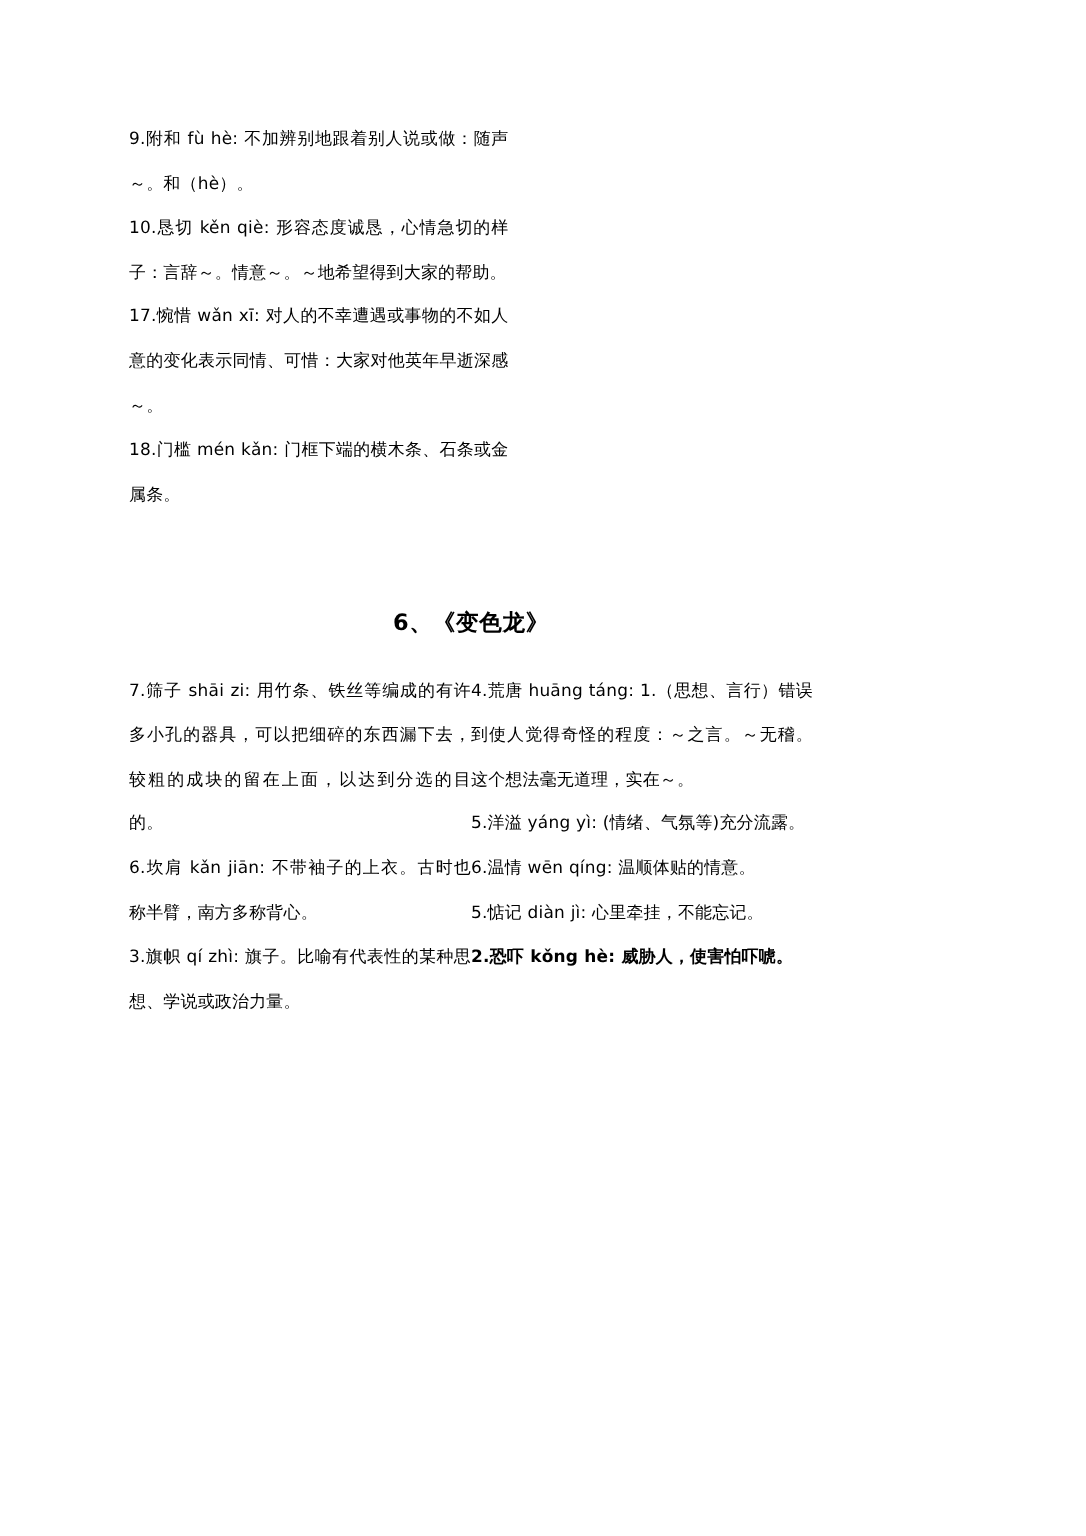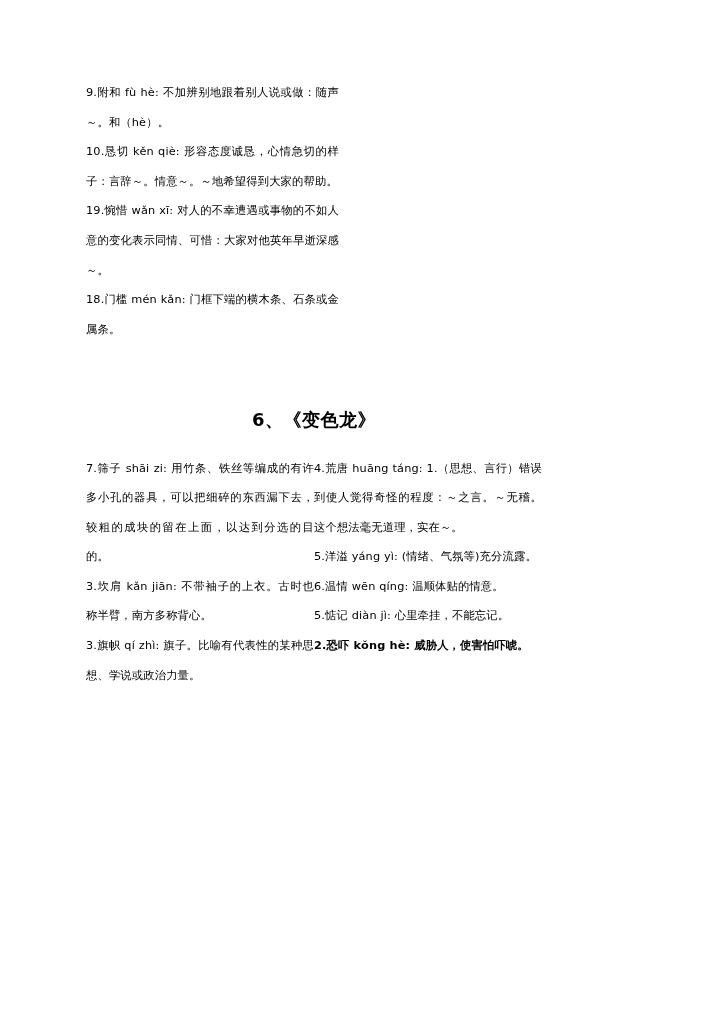--- a/index.html
+++ b/index.html
@@ -40,21 +40,21 @@
     margin: 0;
     text-align: justify;
     letter-spacing: 0.15px;
     word-break: break-all;
   }
   .entry.bold {
     font-weight: bold;
   }
   .section-title {
     text-align: center;
-    font-size: 18px;
+    font-size: 15px;
     font-weight: bold;
     line-height: 2.62;
     margin: 0;
     letter-spacing: 0.5px;
   }
   .section-gap {
     height: 52px;
   }
   .title-gap {
     height: 10px;
@@ -62,35 +62,35 @@
 </style>
 </head>
 <body>
 
 <div class="page">
 
   <div class="columns">
     <div class="col left">
       <p class="entry">9.附和  fù hè: 不加辨别地跟着别人说或做：随声～。和（hè）。</p>
       <p class="entry">10.恳切  kěn qiè: 形容态度诚恳，心情急切的样子：言辞～。情意～。～地希望得到大家的帮助。</p>
-      <p class="entry">19.惋惜  wǎn xī: 对人的不幸遭遇或事物的不如人意的变化表示同情、可惜：大家对他英年早逝深感～。</p>
+      <p class="entry">17.惋惜  wǎn xī: 对人的不幸遭遇或事物的不如人意的变化表示同情、可惜：大家对他英年早逝深感～。</p>
       <p class="entry">18.门槛  mén kǎn: 门框下端的横木条、石条或金属条。</p>
     </div>
   </div>
 
   <div class="section-gap"></div>
 
   <p class="section-title">6、《变色龙》</p>
 
   <div class="title-gap"></div>
 
   <div class="columns">
     <div class="col left">
       <p class="entry">7.筛子  shāi zi: 用竹条、铁丝等编成的有许多小孔的器具，可以把细碎的东西漏下去，较粗的成块的留在上面，以达到分选的目的。</p>
-      <p class="entry">3.坎肩  kǎn jiān: 不带袖子的上衣。古时也称半臂，南方多称背心。</p>
+      <p class="entry">6.坎肩  kǎn jiān: 不带袖子的上衣。古时也称半臂，南方多称背心。</p>
       <p class="entry">3.旗帜  qí zhì: 旗子。比喻有代表性的某种思想、学说或政治力量。</p>
     </div>
     <div class="col right">
       <p class="entry">4.荒唐  huāng táng: 1.（思想、言行）错误到使人觉得奇怪的程度：～之言。～无稽。这个想法毫无道理，实在～。</p>
       <p class="entry">5.洋溢  yáng yì: (情绪、气氛等)充分流露。</p>
       <p class="entry">6.温情  wēn qíng: 温顺体贴的情意。</p>
       <p class="entry">5.惦记  diàn jì: 心里牵挂，不能忘记。</p>
       <p class="entry bold">2.恐吓  kǒng hè: 威胁人，使害怕吓唬。</p>
     </div>
   </div>

